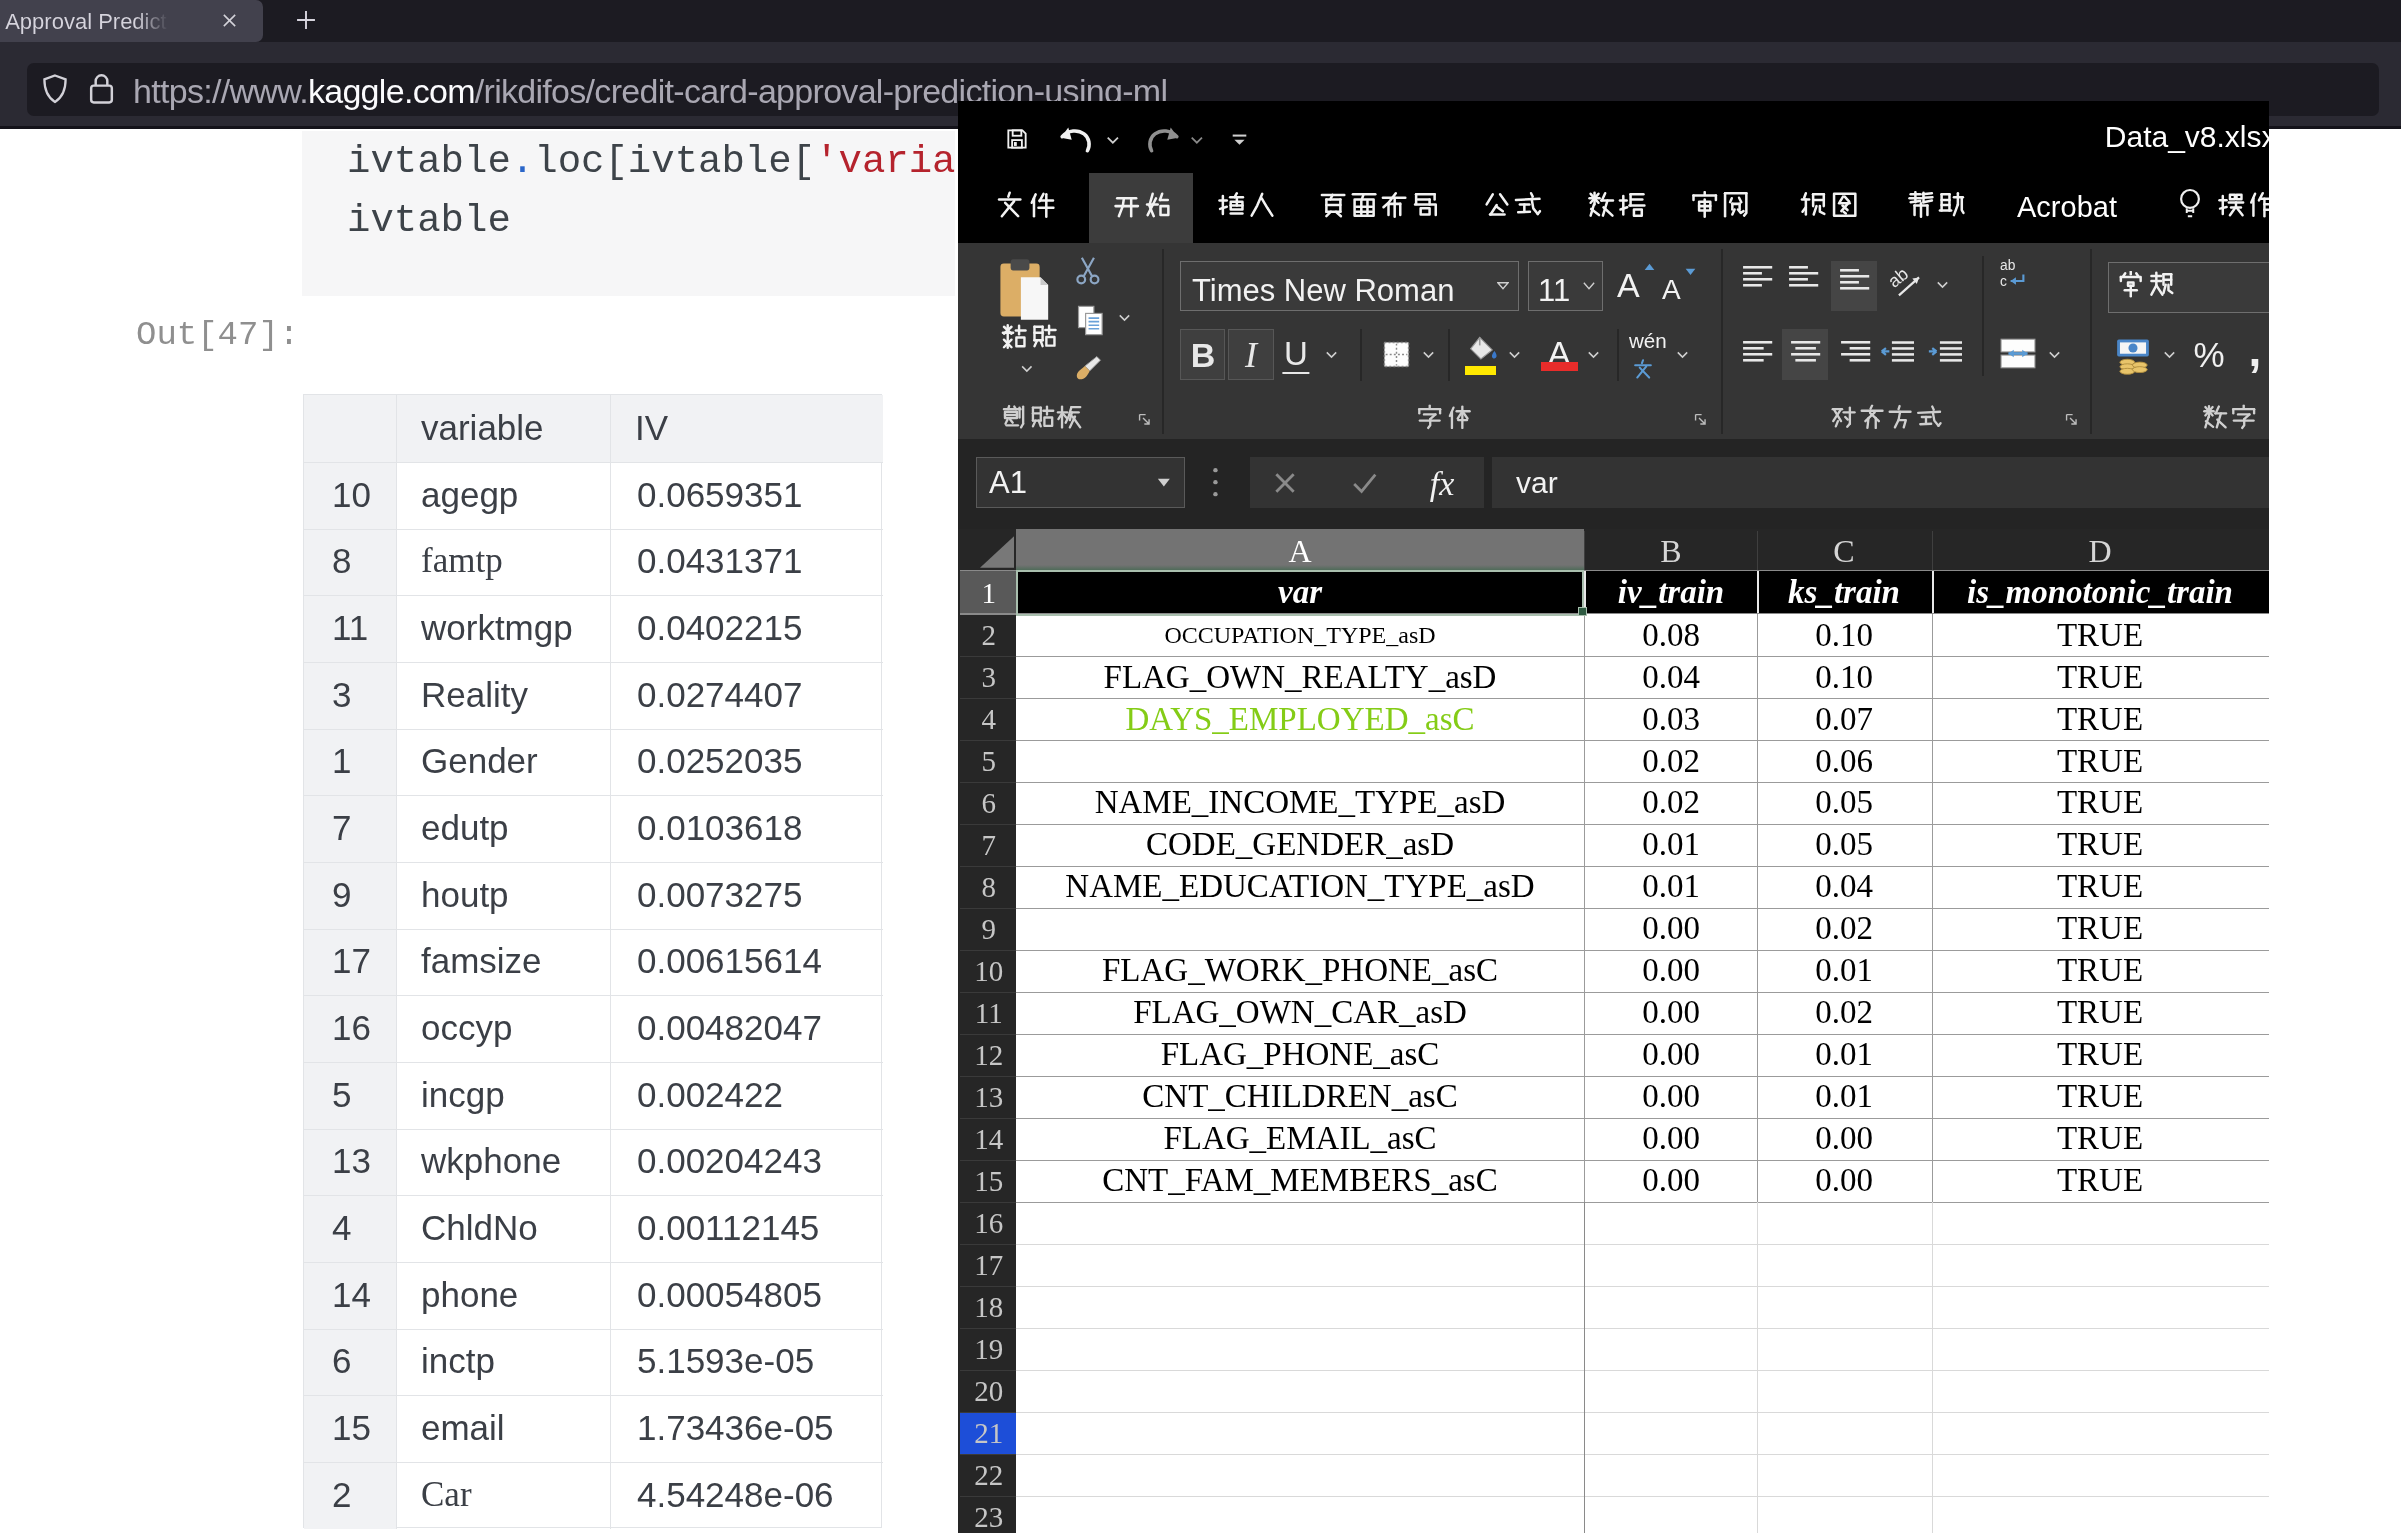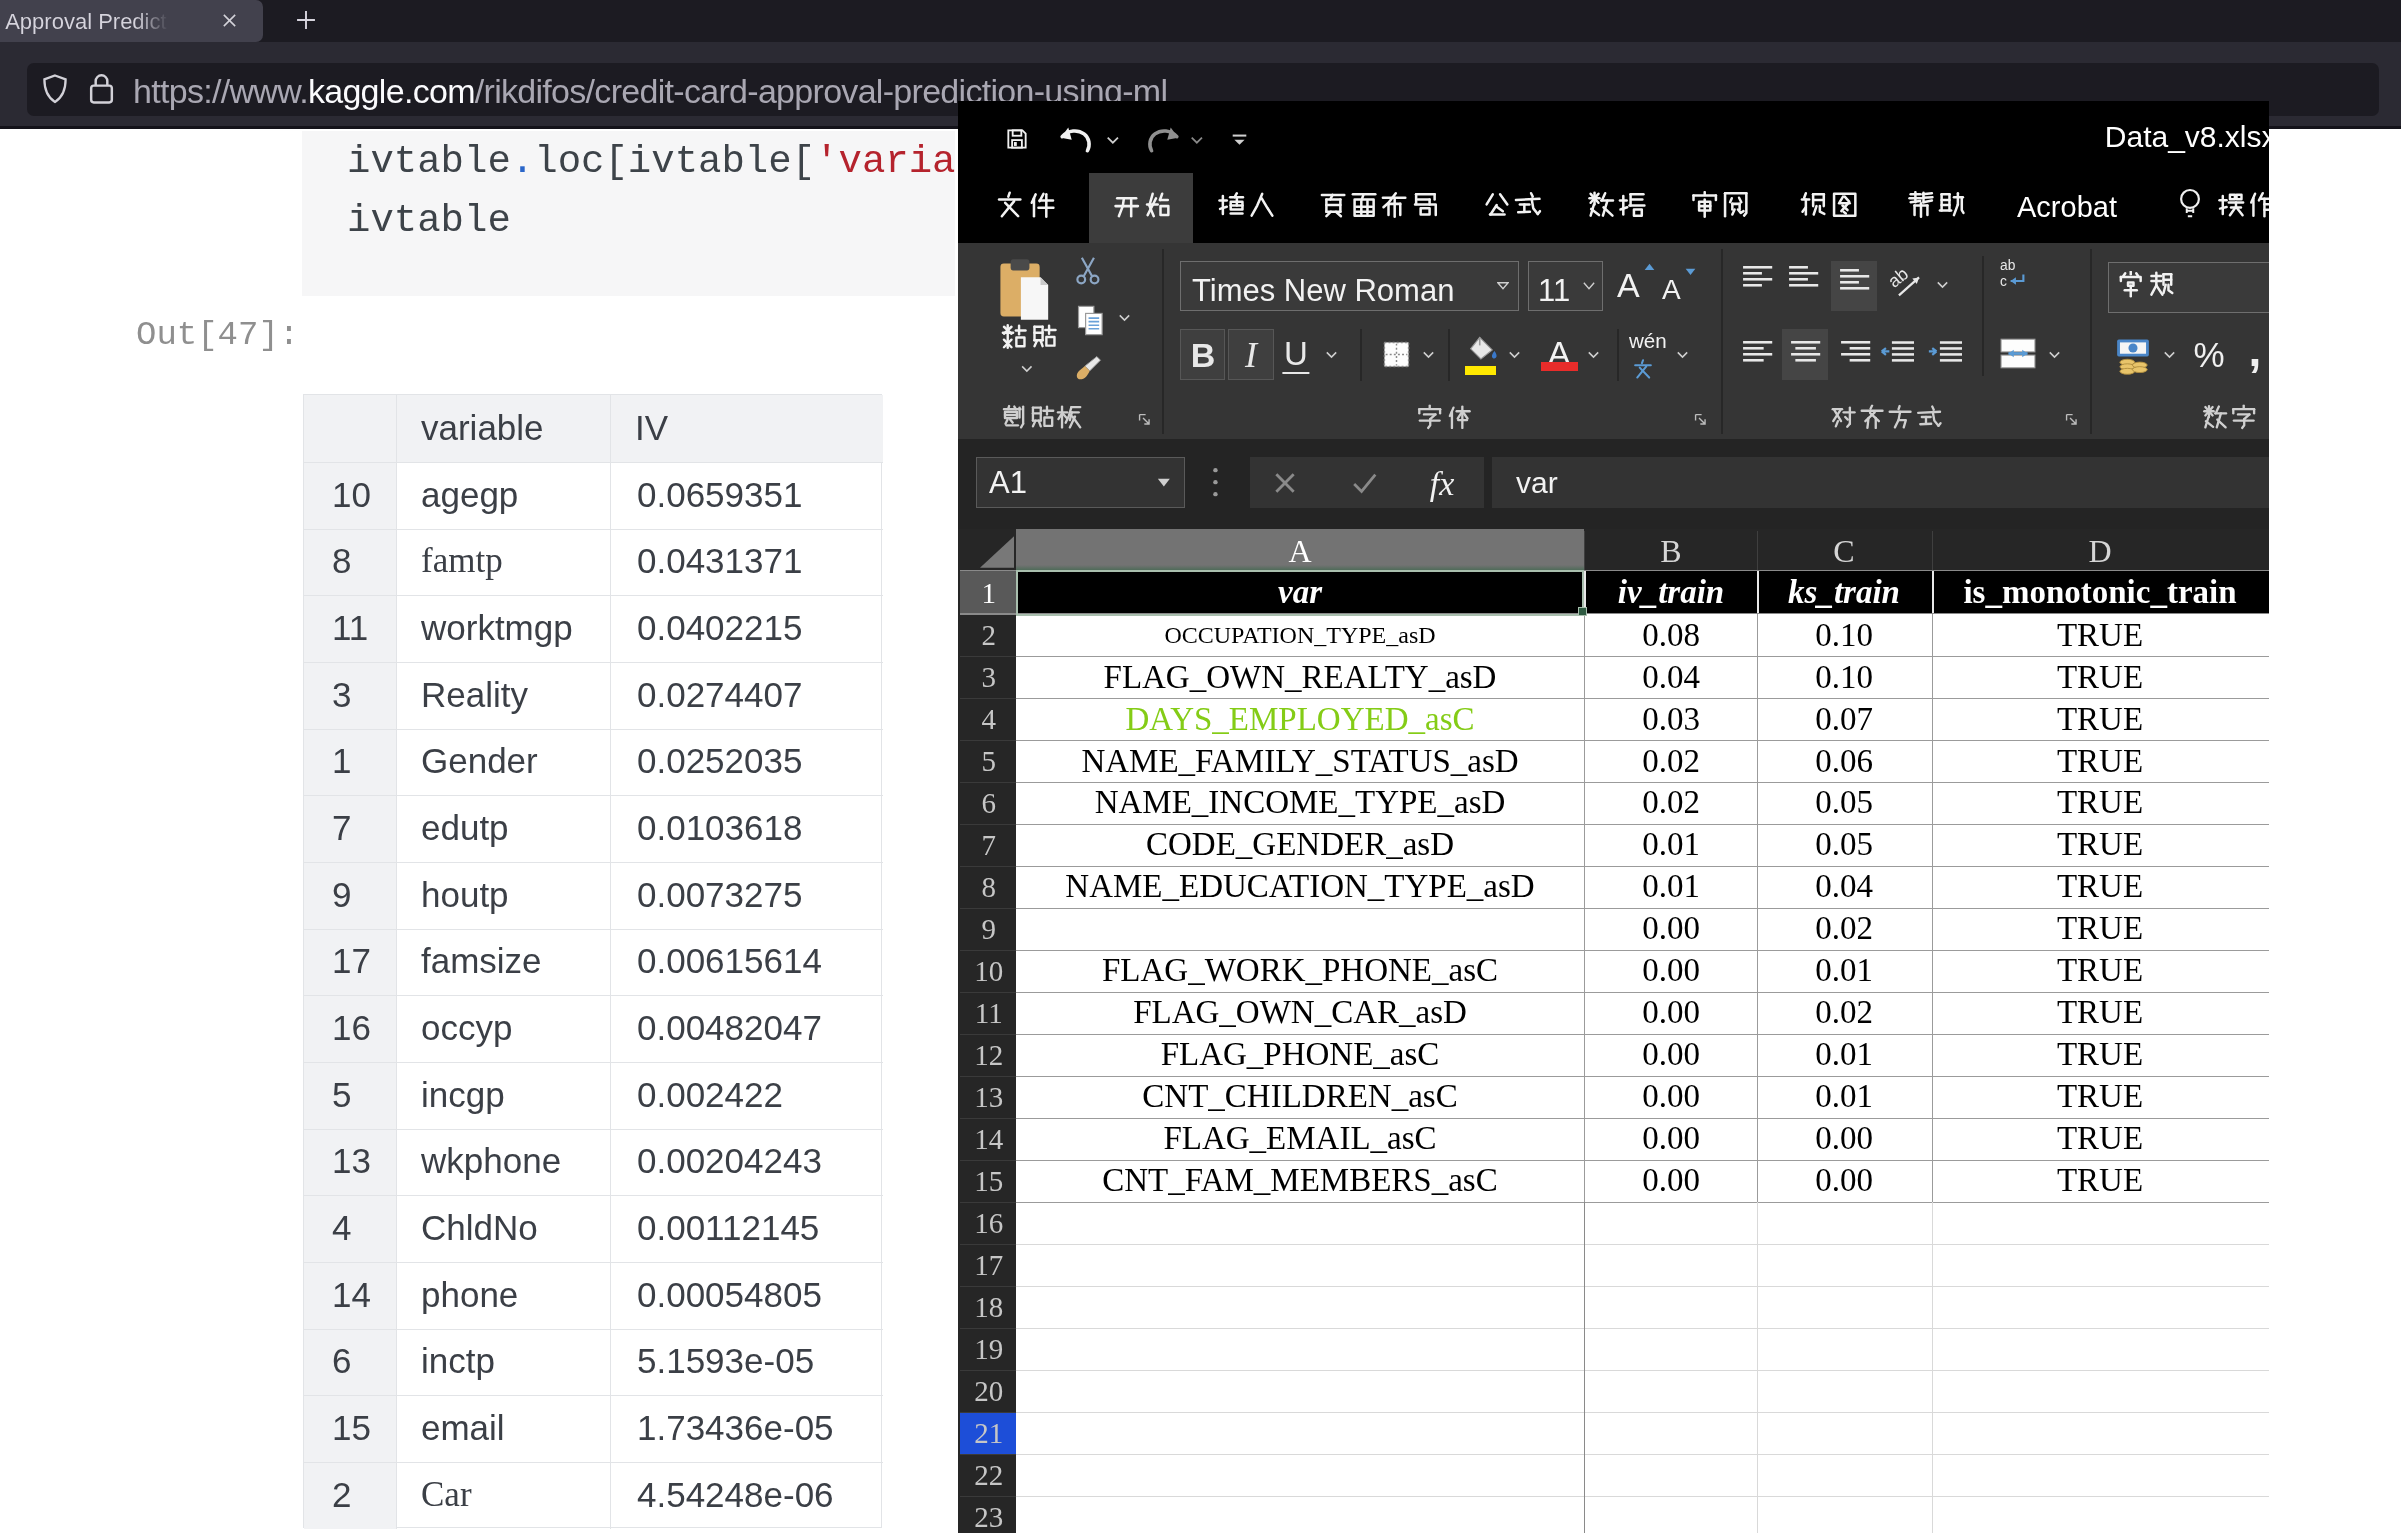--- a/index.html
+++ b/index.html
@@ -871,41 +871,40 @@
       </div>
       <div style="position:absolute;left:1.7px;top:1353px;width:56px;height:0.9px;background:#3a3a3a"></div>
       <div style="position:absolute;left:1.7px;top:1395px;width:56px;height:42px;background:#262626">
         <div style="position:absolute;left:29px;top:21px;transform:translate(-50%,-50%);font-size:29px;color:#c6c6c6;white-space:nowrap;font-family:'Liberation Serif',serif">23</div>
       </div>
       <div style="position:absolute;left:1.7px;top:1395px;width:56px;height:0.9px;background:#3a3a3a"></div>
       <div style="position:absolute;left:58px;top:470px;width:1386px;height:43px;background:#000000"></div>
       <div style="position:absolute;left:342px;top:491px;transform:translate(-50%,-50%);font-size:33px;color:#ffffff;white-space:nowrap;font-family:'Liberation Serif',serif;font-weight:700;font-style:italic">var</div>
       <div style="position:absolute;left:713px;top:491px;transform:translate(-50%,-50%);font-size:33px;color:#ffffff;white-space:nowrap;font-family:'Liberation Serif',serif;font-weight:700;font-style:italic">iv_train</div>
       <div style="position:absolute;left:886px;top:491px;transform:translate(-50%,-50%);font-size:33px;color:#ffffff;white-space:nowrap;font-family:'Liberation Serif',serif;font-weight:700;font-style:italic">ks_train</div>
-      <div style="position:absolute;left:1142px;top:491px;transform:translate(-50%,-50%);font-size:33px;color:#ffffff;white-space:nowrap;font-family:'Liberation Serif',serif;font-weight:700;">is_monotonic_train</div>
+      <div style="position:absolute;left:1142px;top:491px;transform:translate(-50%,-50%);font-size:33px;color:#ffffff;white-space:nowrap;font-family:'Liberation Serif',serif;font-weight:700;font-style:italic">is_monotonic_train</div>
       <div style="position:absolute;left:1354px;top:475px;font-size:33px;color:#ffffff;white-space:nowrap;font-family:'Liberation Serif',serif;font-weight:700;font-style:italic">monoto</div>
       <div style="position:absolute;left:626px;top:470px;width:1.7px;height:43px;background:#e8e8e8"></div>
       <div style="position:absolute;left:799px;top:470px;width:1.7px;height:43px;background:#e8e8e8"></div>
       <div style="position:absolute;left:974px;top:470px;width:1.7px;height:43px;background:#e8e8e8"></div>
       <div style="position:absolute;left:1311px;top:470px;width:1.7px;height:43px;background:#e8e8e8"></div>
       <div style="position:absolute;left:1.7px;top:512px;width:1442px;height:1.7px;background:#8a8a8a"></div>
       <div style="position:absolute;left:58px;top:513px;width:1386px;height:919px;background:#ffffff"></div>
       <div style="position:absolute;left:342px;top:534px;transform:translate(-50%,-50%);font-size:24px;color:#000000;white-space:nowrap;font-family:'Liberation Serif',serif">OCCUPATION_TYPE_asD</div>
       <div style="position:absolute;left:713px;top:534px;transform:translate(-50%,-50%);font-size:33px;color:#000000;white-space:nowrap;font-family:'Liberation Serif',serif">0.08</div>
       <div style="position:absolute;left:886px;top:534px;transform:translate(-50%,-50%);font-size:33px;color:#000000;white-space:nowrap;font-family:'Liberation Serif',serif">0.10</div>
       <div style="position:absolute;left:1142px;top:534px;transform:translate(-50%,-50%);font-size:33px;color:#000000;white-space:nowrap;font-family:'Liberation Serif',serif">TRUE</div>
       <div style="position:absolute;left:342px;top:576px;transform:translate(-50%,-50%);font-size:33px;color:#000000;white-space:nowrap;font-family:'Liberation Serif',serif">FLAG_OWN_REALTY_asD</div>
       <div style="position:absolute;left:713px;top:576px;transform:translate(-50%,-50%);font-size:33px;color:#000000;white-space:nowrap;font-family:'Liberation Serif',serif">0.04</div>
       <div style="position:absolute;left:886px;top:576px;transform:translate(-50%,-50%);font-size:33px;color:#000000;white-space:nowrap;font-family:'Liberation Serif',serif">0.10</div>
       <div style="position:absolute;left:1142px;top:576px;transform:translate(-50%,-50%);font-size:33px;color:#000000;white-space:nowrap;font-family:'Liberation Serif',serif">TRUE</div>
       <div style="position:absolute;left:342px;top:618px;transform:translate(-50%,-50%);font-size:33px;color:#84cc16;white-space:nowrap;font-family:'Liberation Serif',serif">DAYS_EMPLOYED_asC</div>
       <div style="position:absolute;left:713px;top:618px;transform:translate(-50%,-50%);font-size:33px;color:#000000;white-space:nowrap;font-family:'Liberation Serif',serif">0.03</div>
       <div style="position:absolute;left:886px;top:618px;transform:translate(-50%,-50%);font-size:33px;color:#000000;white-space:nowrap;font-family:'Liberation Serif',serif">0.07</div>
       <div style="position:absolute;left:1142px;top:618px;transform:translate(-50%,-50%);font-size:33px;color:#000000;white-space:nowrap;font-family:'Liberation Serif',serif">TRUE</div>
-      <div style="position:absolute;left:342px;top:660px;transform:translate(-50%,-50%);font-size:33px;color:#000000;white-space:nowrap;font-family:'Liberation Serif',serif">NAME_FAMILY_STATUS_asD</div>
       <div style="position:absolute;left:713px;top:660px;transform:translate(-50%,-50%);font-size:33px;color:#000000;white-space:nowrap;font-family:'Liberation Serif',serif">0.02</div>
       <div style="position:absolute;left:886px;top:660px;transform:translate(-50%,-50%);font-size:33px;color:#000000;white-space:nowrap;font-family:'Liberation Serif',serif">0.06</div>
       <div style="position:absolute;left:1142px;top:660px;transform:translate(-50%,-50%);font-size:33px;color:#000000;white-space:nowrap;font-family:'Liberation Serif',serif">TRUE</div>
       <div style="position:absolute;left:342px;top:701px;transform:translate(-50%,-50%);font-size:33px;color:#000000;white-space:nowrap;font-family:'Liberation Serif',serif">NAME_INCOME_TYPE_asD</div>
       <div style="position:absolute;left:713px;top:701px;transform:translate(-50%,-50%);font-size:33px;color:#000000;white-space:nowrap;font-family:'Liberation Serif',serif">0.02</div>
       <div style="position:absolute;left:886px;top:701px;transform:translate(-50%,-50%);font-size:33px;color:#000000;white-space:nowrap;font-family:'Liberation Serif',serif">0.05</div>
       <div style="position:absolute;left:1142px;top:701px;transform:translate(-50%,-50%);font-size:33px;color:#000000;white-space:nowrap;font-family:'Liberation Serif',serif">TRUE</div>
       <div style="position:absolute;left:342px;top:743px;transform:translate(-50%,-50%);font-size:33px;color:#000000;white-space:nowrap;font-family:'Liberation Serif',serif">CODE_GENDER_asD</div>
       <div style="position:absolute;left:713px;top:743px;transform:translate(-50%,-50%);font-size:33px;color:#000000;white-space:nowrap;font-family:'Liberation Serif',serif">0.01</div>
       <div style="position:absolute;left:886px;top:743px;transform:translate(-50%,-50%);font-size:33px;color:#000000;white-space:nowrap;font-family:'Liberation Serif',serif">0.05</div>

